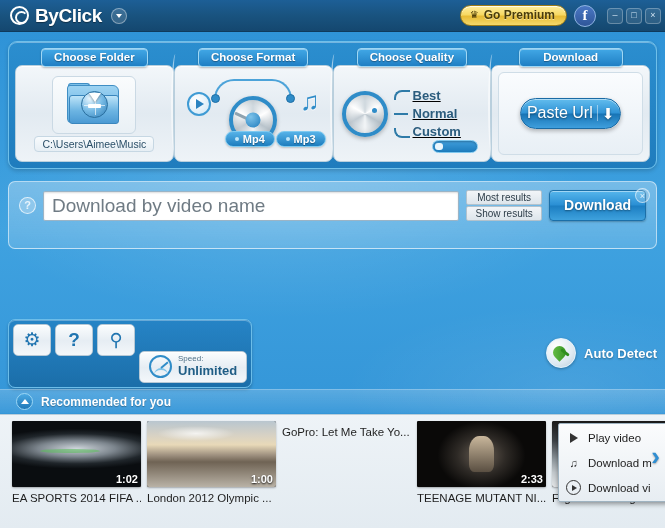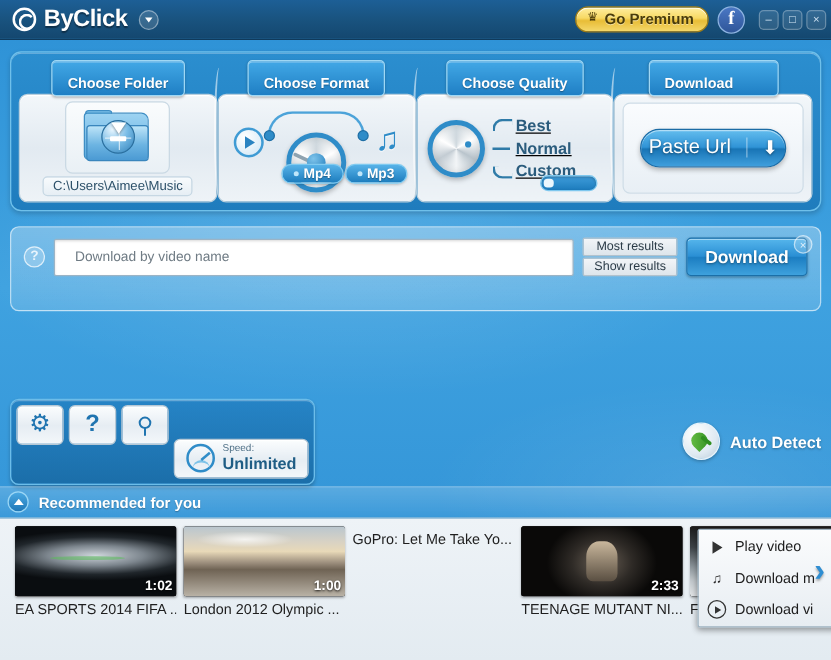--- a/index.html
+++ b/index.html
@@ -109,22 +109,22 @@
     display: flex; flex-direction: column; align-items: center;
   }
   .module + .module::before {
     content: ""; position: absolute; left: -3px; top: 6px; bottom: 4px;
     width: 7px;
     border-left: 2px solid rgba(255,255,255,.55);
     border-radius: 60%;
   }
   .mod-tab {
     position: relative; z-index: 4;
-    min-width: 104px; 
-    padding: 12px 12px 3px;
+    min-width: 104px; text-align: center;
+    padding: 2px 12px 3px;
     font-size: 11.5px; color: #ffffff; font-weight: bold;
     background: linear-gradient(180deg, #42a8e6 0%, #1f7fc4 100%);
     border: 1px solid #9fd7f4;
     border-radius: 4px;
     box-shadow: 0 1px 2px rgba(0,0,0,.25), inset 0 1px 0 rgba(255,255,255,.4);
     text-shadow: 0 1px 1px rgba(0,0,0,.35);
   }
   .mod-body {
     margin-top: -2px;
     width: 100%; flex: 1;
@@ -323,21 +323,21 @@
     display: flex; align-items: center; justify-content: center;
     padding: 6px;
   }
   .dl-slot {
     width: 100%; height: 100%; border-radius: 6px;
     border: 1px solid #cfdde7;
     background: linear-gradient(180deg,#fafcfe,#e8eff5);
     display: flex; align-items: center; justify-content: center;
   }
   #paste-url-btn {
-    display: flex; align-items: center; gap: 12px;
+    display: flex; align-items: center; gap: 4px;
     padding: 5px 6px 6px;
     border-radius: 16px;
     background: linear-gradient(180deg,#63bdee 0%,#2f93d6 48%,#1874b5 52%,#3f9fdd 100%);
     border: 1px solid #1a6ba5;
     box-shadow: 0 2px 4px rgba(0,0,0,.28), inset 0 1px 0 rgba(255,255,255,.5);
     text-align: center;
   }
   #paste-url-btn .lbl {
     color: #ffffff; font-size: 16px;
     text-shadow: 0 1px 2px rgba(0,0,0,.45);
@@ -363,21 +363,21 @@
     border: 1px solid rgba(255,255,255,.7);
     background: rgba(255,255,255,.22);
     color: #e8f4fc; font-size: 11px; font-weight: bold;
     display: flex; align-items: center; justify-content: center;
     line-height: 1;
   }
   #search-input {
     flex: 1; height: 30px;
     background: #ffffff; border: 1px solid #9bb4c6;
     border-radius: 2px;
-    padding: 0 16px; font-size: 11px; color: #2b2b2b;
+    padding: 0 8px; font-size: 19px; color: #2b2b2b;
     font-family: "Liberation Sans", sans-serif;
     box-shadow: inset 0 1px 2px rgba(0,0,0,.14);
   }
   #search-input::placeholder { color: #6f7b84; }
   #relevance-group { display: flex; flex-direction: column; gap: 1px; }
   .rel-btn {
     font-size: 10px; color: #2c3c48; text-align: center;
     background: linear-gradient(180deg,#f2f5f8,#dde5eb);
     border: 1px solid #b2c2cd;
     border-radius: 2px; padding: 1px 8px; min-width: 76px;
@@ -468,21 +468,21 @@
   }
   #auto-detect .lbl {
     color: #ffffff; font-size: 13px; font-weight: bold;
     text-shadow: 0 1px 2px rgba(0,0,0,.35);
   }
 
   
   #rec-header {
     position: absolute; left: 0; right: 0; top: 389px;
     height: 24px; display: flex; align-items: center; gap: 8px;
-    padding-left: 6px;
+    padding-left: 16px;
     background: linear-gradient(180deg, rgba(255,255,255,.18), rgba(255,255,255,.04));
     border-top: 1px solid rgba(255,255,255,.35);
   }
   .collapse-btn {
     width: 17px; height: 17px; border-radius: 50%;
     background: linear-gradient(180deg,#4aa8e2,#1f78b8);
     border: 1px solid #9ad6f5;
     display: flex; align-items: center; justify-content: center;
   }
   .collapse-btn i {
@@ -498,21 +498,21 @@
   
   #thumb-strip {
     position: absolute; left: 0; right: 0; top: 414px; bottom: 0;
     background: linear-gradient(180deg,#eef3f7 0%, #e3ebf1 100%);
     border-top: 1px solid #b9cdda;
     display: flex; gap: 6px; padding: 6px 0 0 12px;
     overflow: hidden;
   }
   .thumb { width: 129px; flex: none; position: relative; }
   .thumb .shot {
-    width: 129px; height: 56px; border-radius: 2px;
+    width: 129px; height: 66px; border-radius: 2px;
     position: relative; overflow: hidden;
     background: #0b0b0b;
     box-shadow: 0 1px 2px rgba(0,0,0,.3);
   }
   .thumb .dur {
     position: absolute; right: 3px; bottom: 2px;
     color: #ffffff; font-size: 11px; font-weight: bold;
     text-shadow: 0 1px 2px rgba(0,0,0,.9);
   }
   .thumb .cap {

